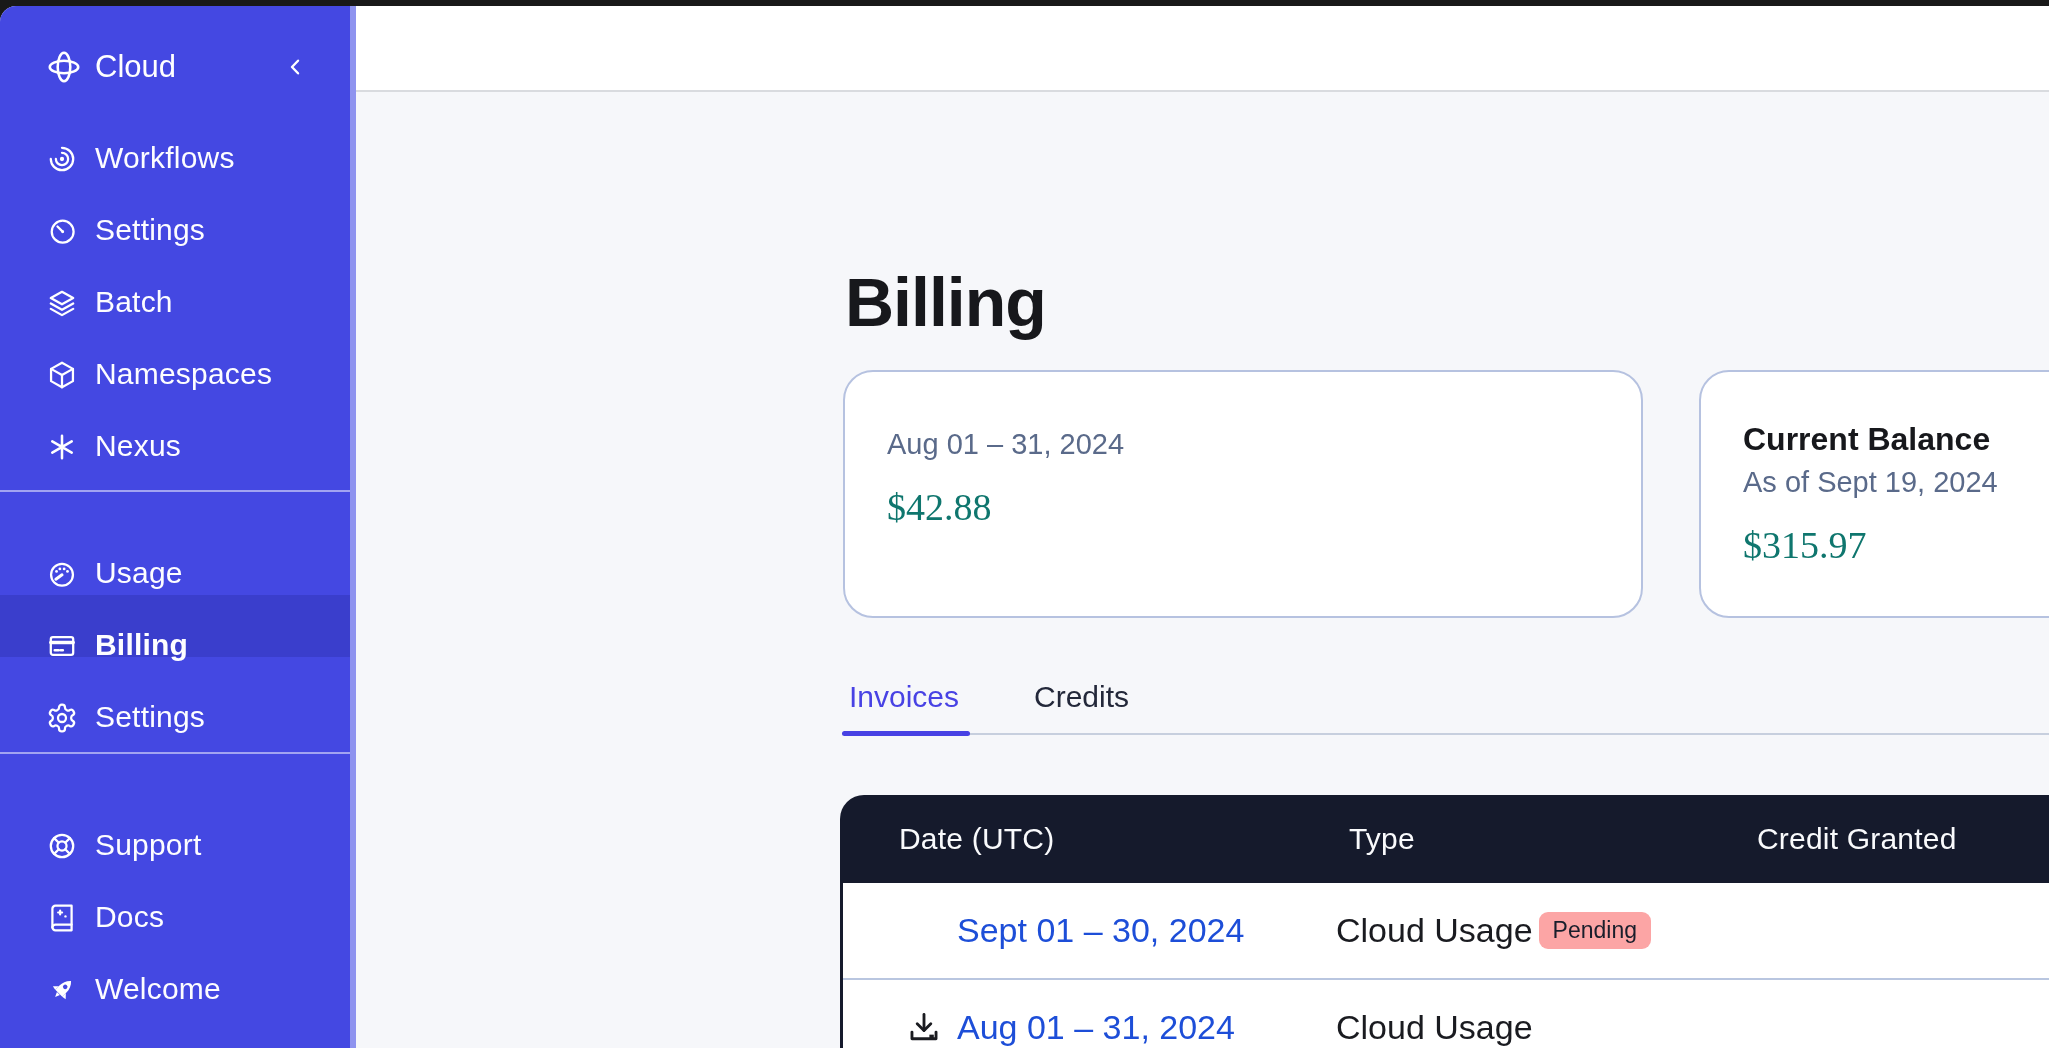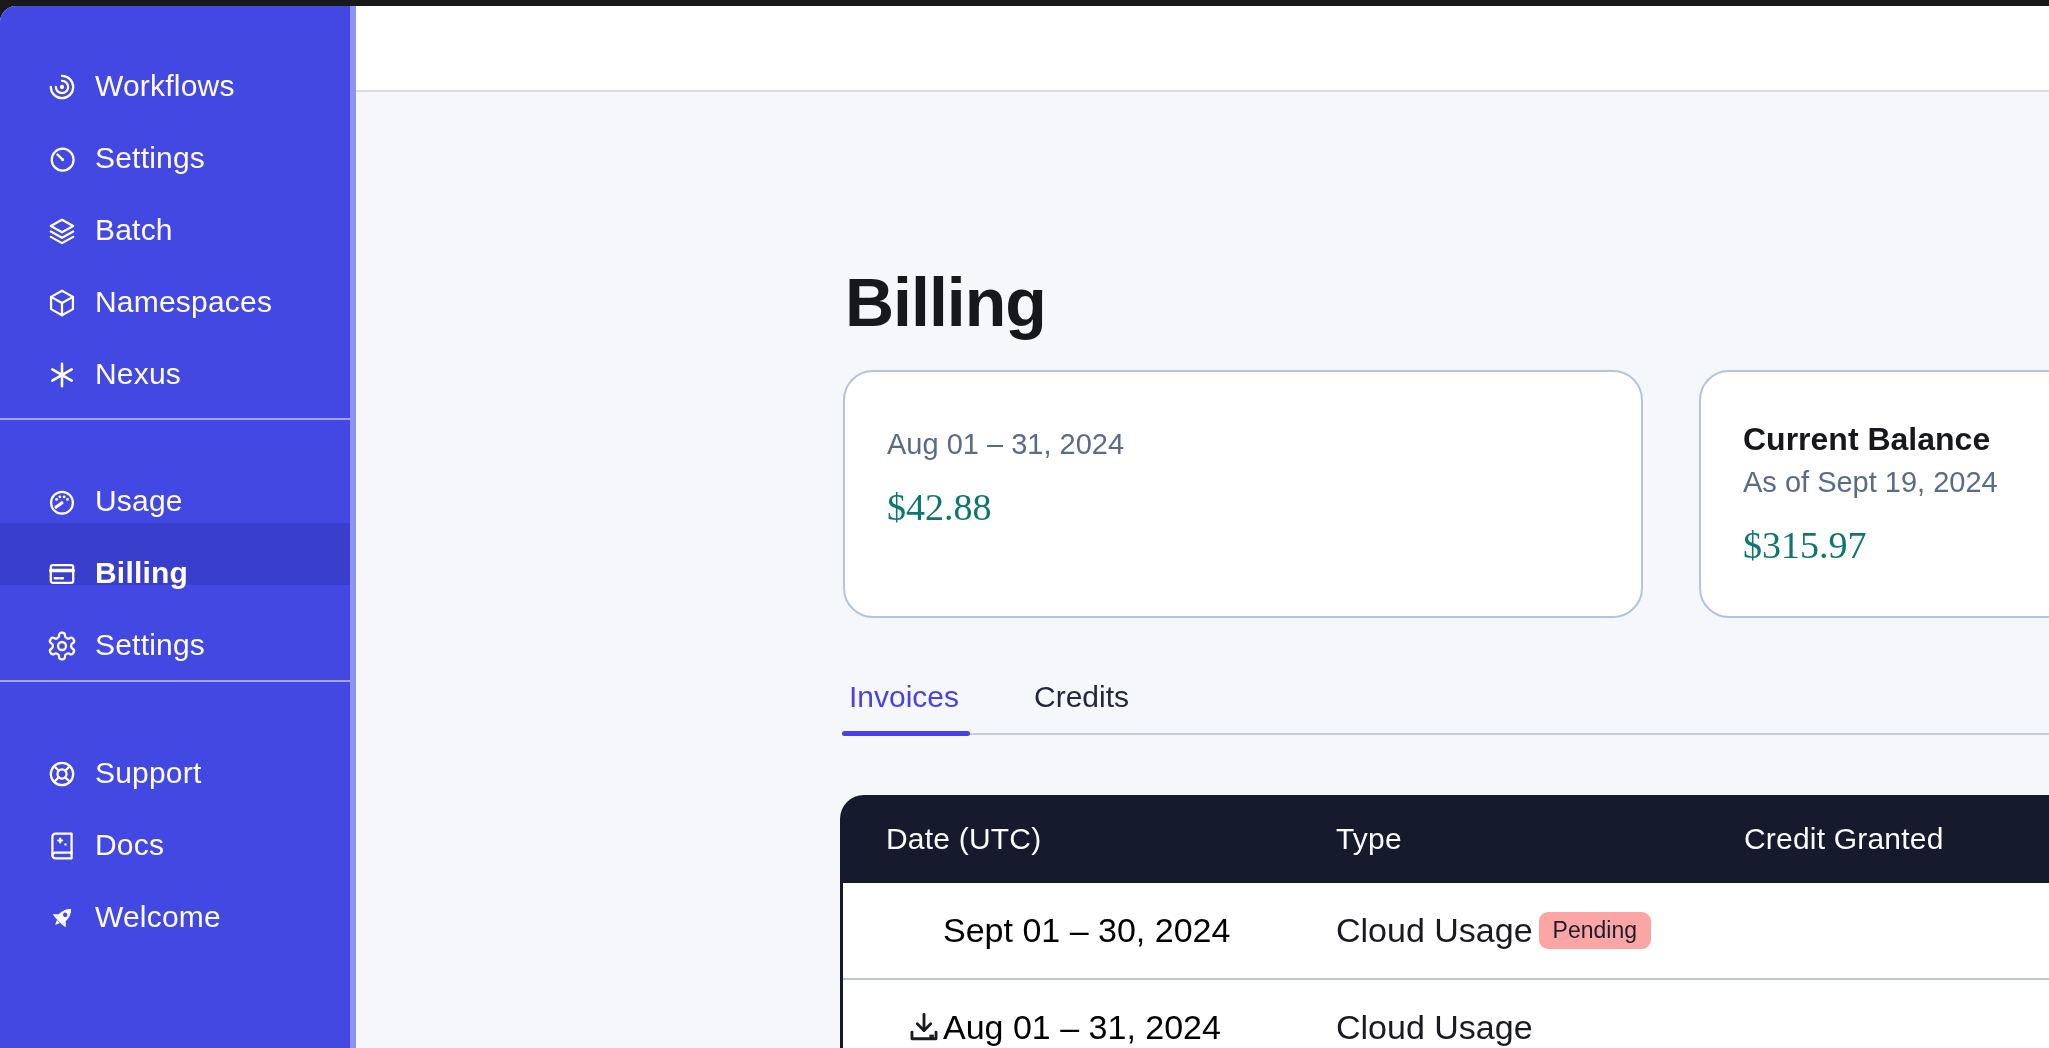--- a/index.html
+++ b/index.html
@@ -52,39 +52,53 @@
   .tab-invoices{left:493px;color:#4842E4;}
   .tab-credits{left:654px;color:#23283A;margin-left:24px;}
   .tabs-baseline{position:absolute;left:486px;right:0;top:641px;height:2px;background:#C7CFDE;}
   .tab-underline{position:absolute;left:486px;top:639px;width:128px;height:5px;border-radius:3px;background:#4842E4;}
 
   
   .invoice-table{position:absolute;left:484px;top:703px;width:1300px;}
   .t-header{height:88px;background:#151A2C;border-radius:24px 0 0 0;display:flex;align-items:center;
             padding-left:46px;box-sizing:border-box;}
   .t-header .th{color:#F9FAFC;font-size:30px;font-weight:500;letter-spacing:.2px;}
-  .th-date{width:450px;}
+  .th-date{width:450px;margin-left:13px;}
   .th-type{width:408px;}
   .t-body{background:#FFFFFF;border-left:3px solid #151A2C;}
   .t-row{height:95px;display:flex;align-items:center;padding-left:43px;box-sizing:border-box;cursor:pointer;}
   .row-divider{height:2px;background:#B9C6E0;}
-  .cell-date{width:450px;box-sizing:border-box;padding-left:19px;display:flex;align-items:center;
-             font-size:34px;color:#000000;text-align:center;}
+  .cell-date{width:450px;box-sizing:border-box;padding-left:19px;display:flex;align-items:center;gap:14px;
+             font-size:34px;color:#1d4ed8;text-align:center;}
   .icon-slot{width:38px;height:38px;flex:none;display:flex;align-items:center;justify-content:center;}
   .cell-type{width:408px;display:flex;align-items:center;gap:6px;font-size:34px;color:#1A1B20;}
   .badge{background:#fca5a5;color:#191E2B;font-size:23px;font-weight:400;line-height:23px;
          padding:7px 14px;border-radius:9px;white-space:nowrap;}
 </style>
 </head>
 <body>
 
 <div class="app">
 
   <nav class="sidebar">
 
+    <div class="brand-row">
+      <span class="brand-logo">
+        <svg width="36" height="36" viewBox="0 0 24 24" fill="none" stroke="#fff" stroke-width="1.7">
+          <ellipse cx="12" cy="12" rx="9.5" ry="4.2"></ellipse>
+            <ellipse cx="12" cy="12" rx="4.2" ry="9.5"></ellipse>
+        </svg>
+      </span>
+      <span class="brand-label">Cloud</span>
+      <span class="collapse-btn">
+        <svg width="26" height="26" viewBox="0 0 24 24" fill="none" stroke="#fff" stroke-width="2.2" stroke-linecap="round" stroke-linejoin="round">
+          <path d="M14.8 6.2 9.2 12l5.6 5.8"></path>
+        </svg>
+      </span>
+    </div>
 
     <div class="nav-item">
 
       <span class="nav-icon">
         <svg width="32" height="32" viewBox="0 0 24 24" fill="none" stroke="#fff" stroke-width="1.7" stroke-linecap="round">
           <path d="M12 3.6a8.4 8.4 0 1 1-8.4 8.4"></path>
             <path d="M12 7.4a4.6 4.6 0 1 1-4.6 4.6"></path>
           <circle cx="12" cy="12" r="1.6" fill="#fff" stroke="none"></circle>
         </svg>
       </span>

